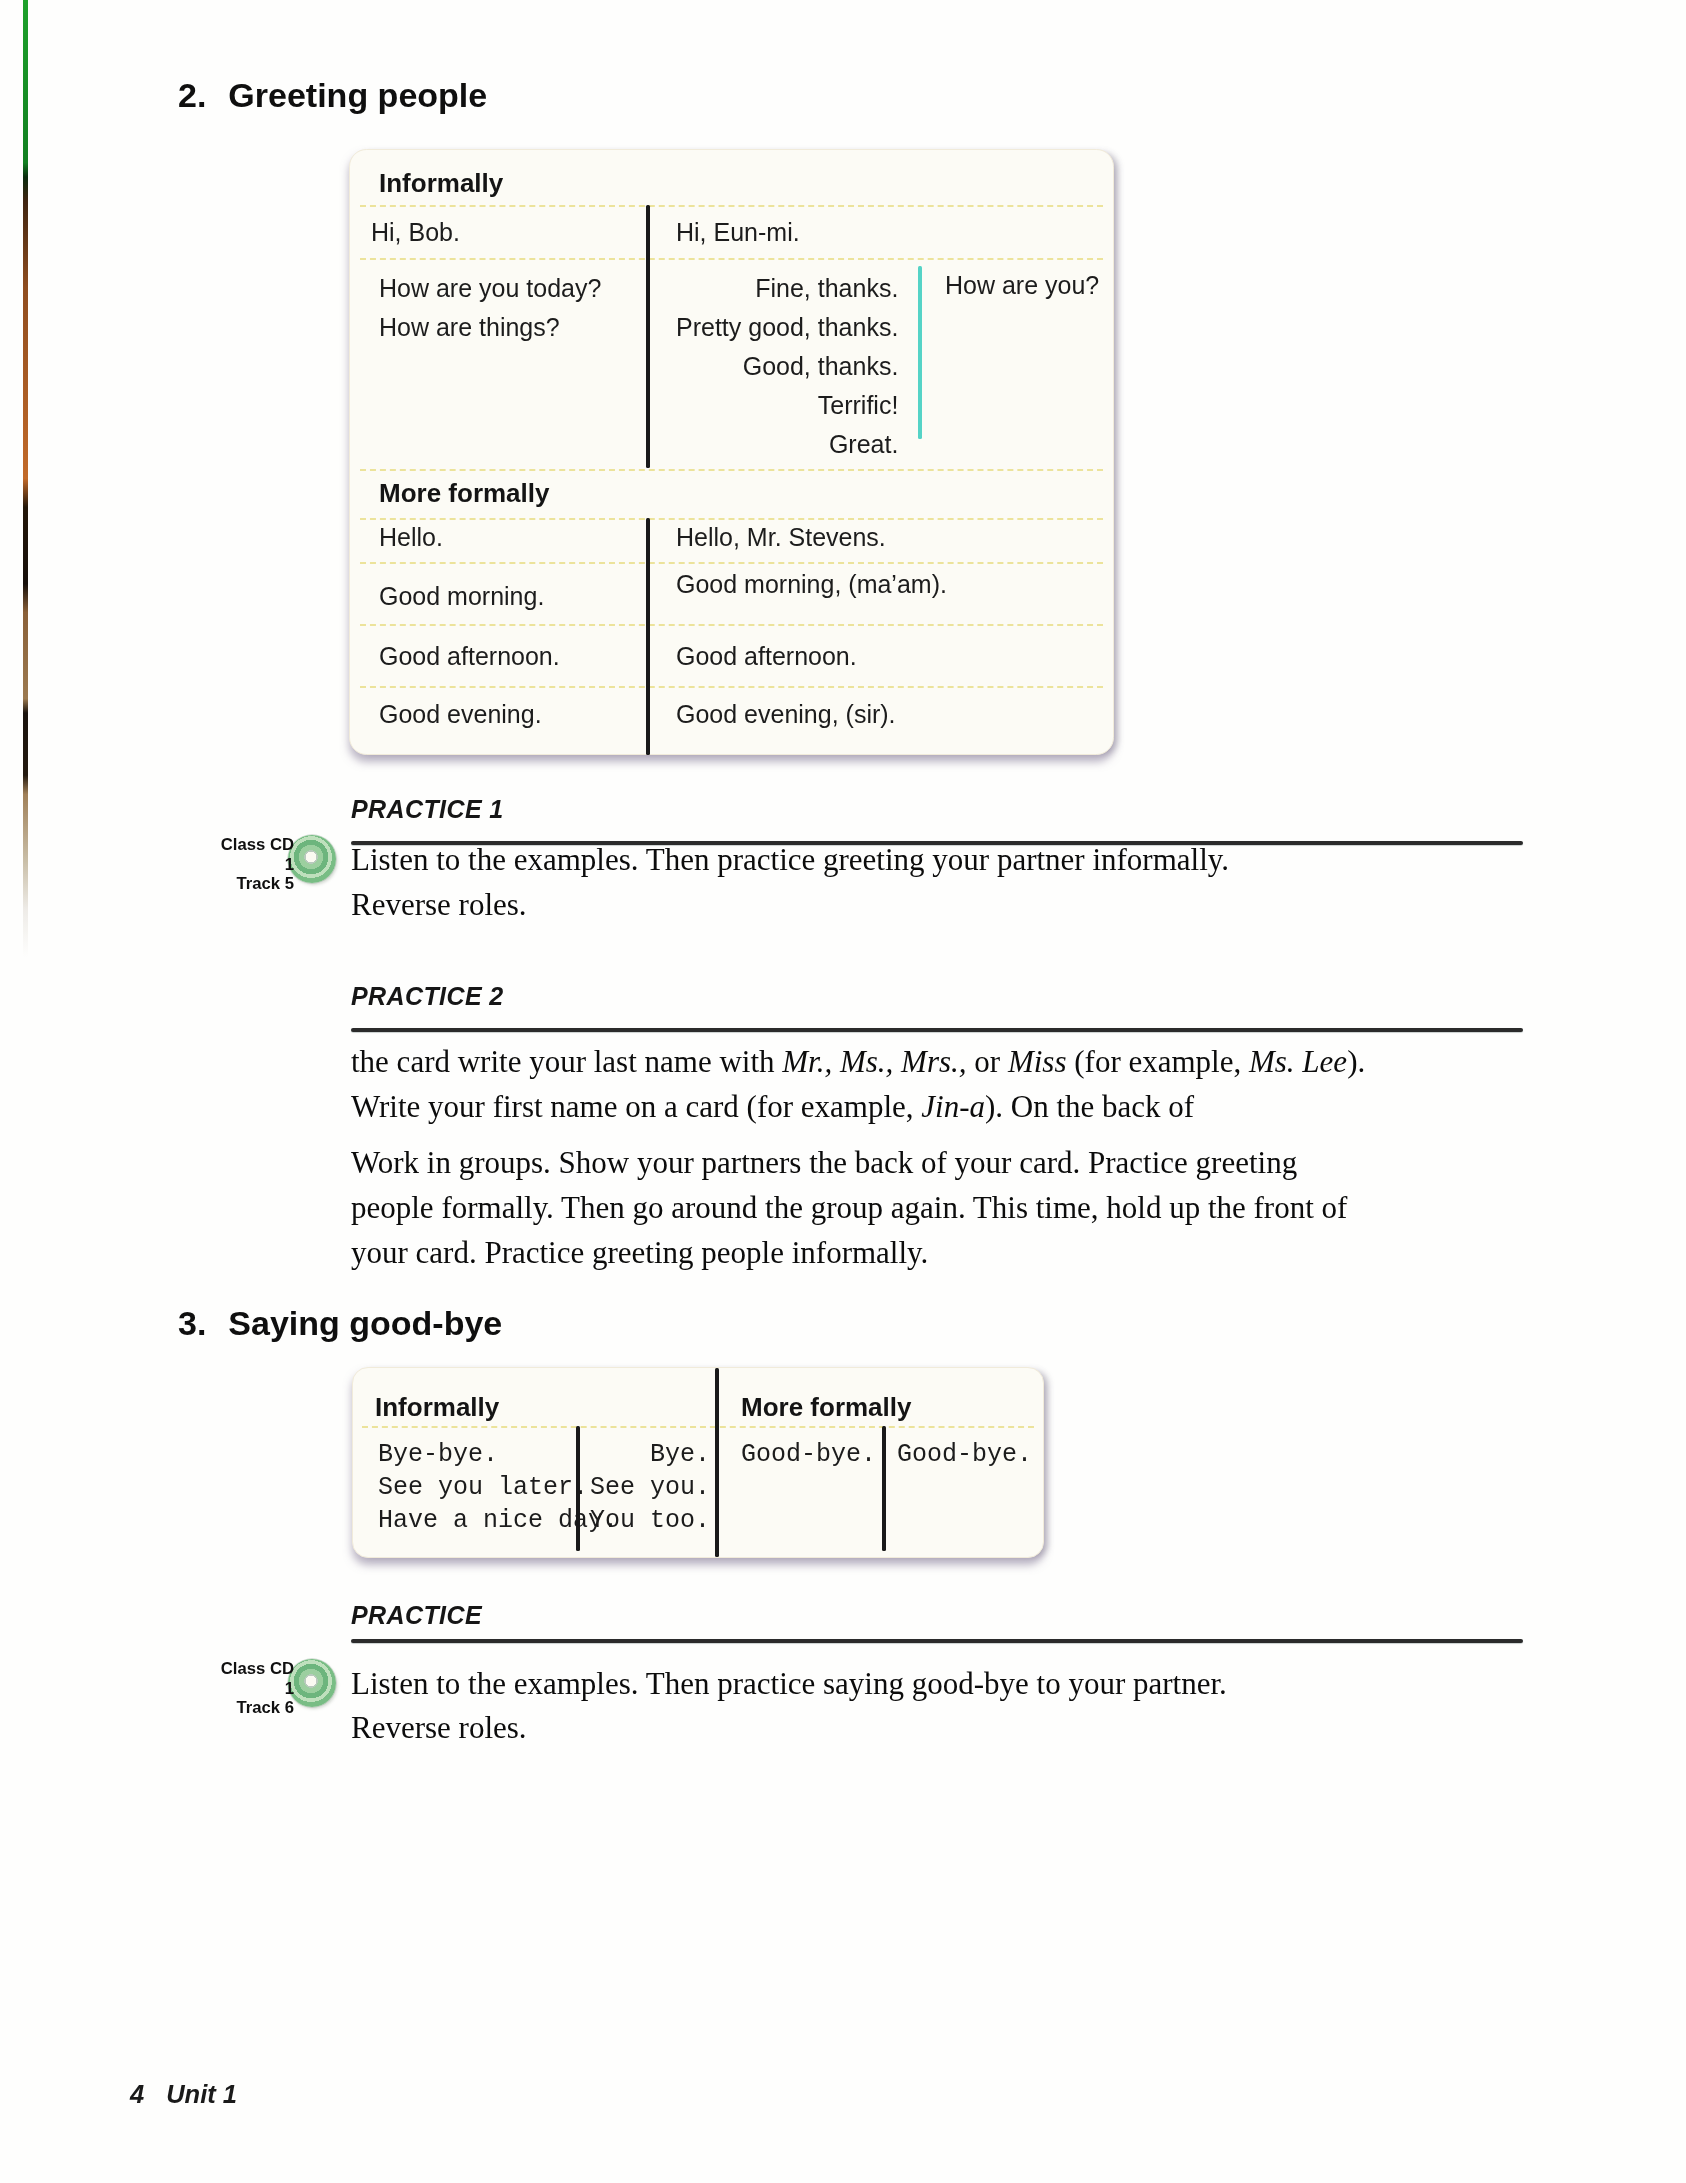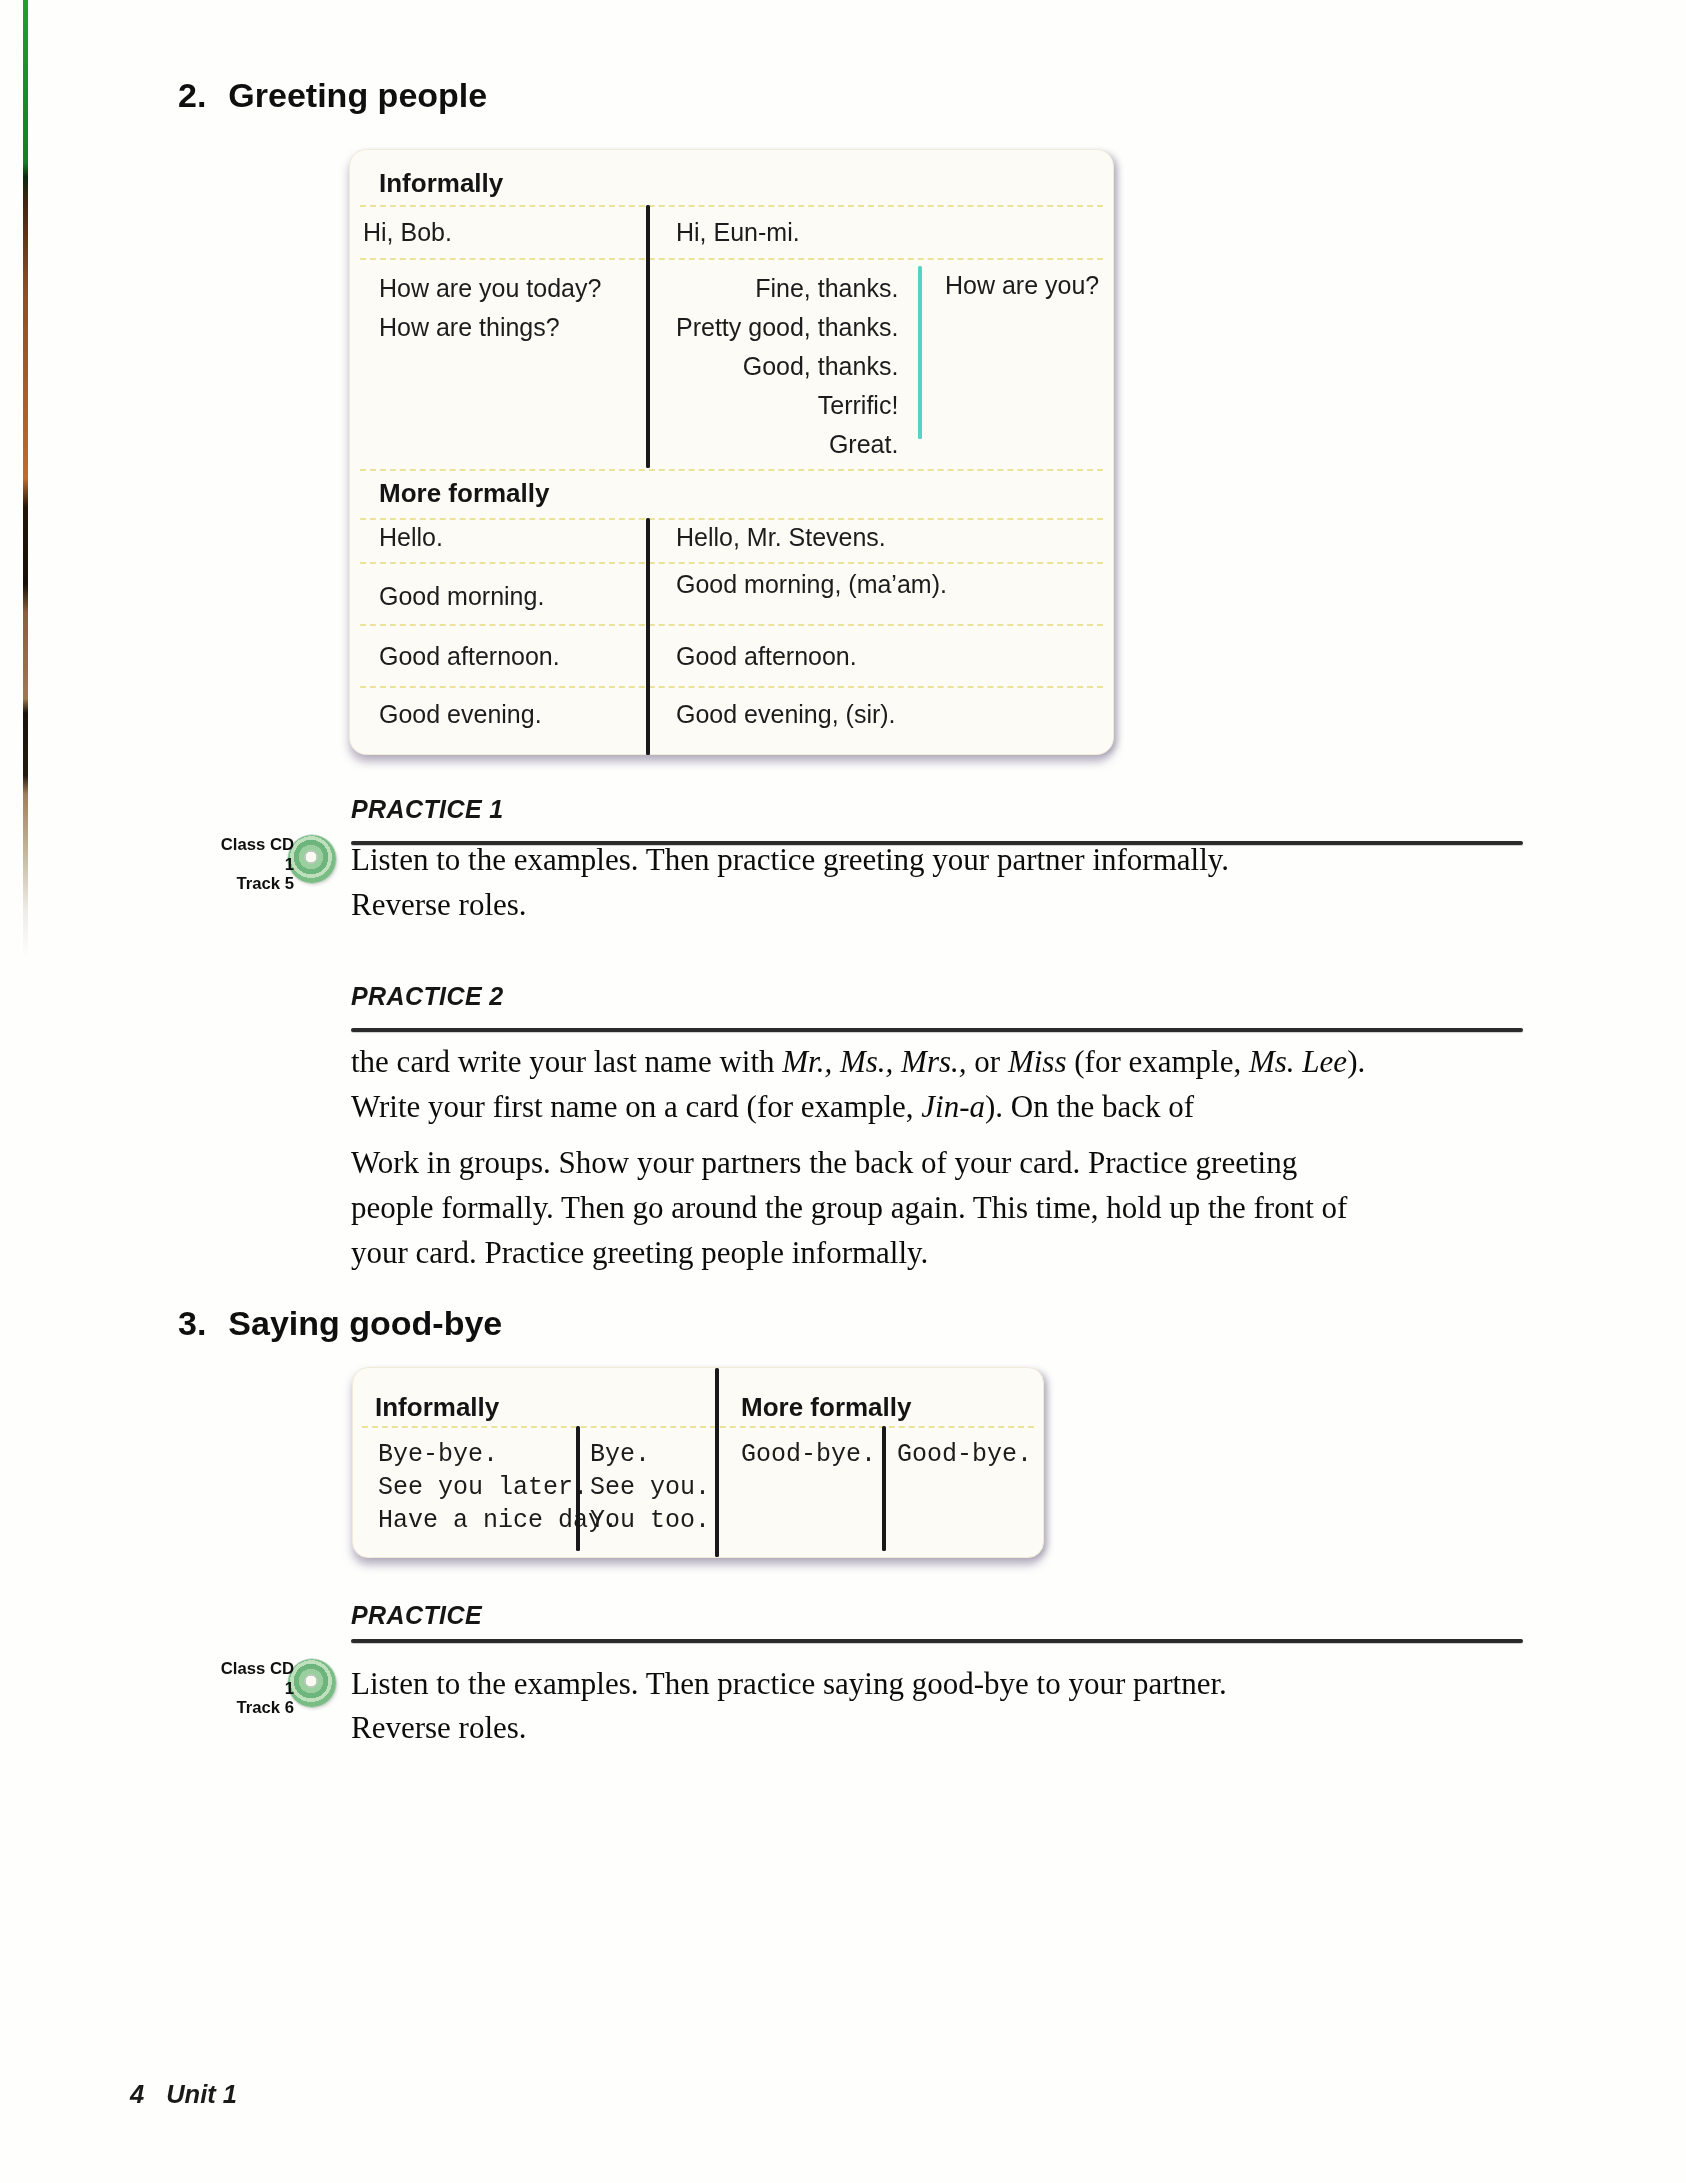--- a/index.html
+++ b/index.html
@@ -63,21 +63,21 @@
   <div class="h-section abs" style="left:178px; top:76px;">
     <span>2.</span>
     <span>Greeting people</span>
   </div>
 
   <div class="panel" style="left:349px; top:149px; width:763px; height:604px; border-radius:17.5px;">
 
     <div class="tbl-label" style="left:29px; top:19px;">Informally</div>
     <div class="dash" style="top:55px;"></div>
 
-    <div class="tbl-text" style="left:13px; top:68px;">Hi, Bob.</div>
+    <div class="tbl-text" style="left:21px; top:68px;">Hi, Bob.</div>
     <div class="tbl-text" style="left:326px; top:68px;">Hi, Eun-mi.</div>
     <div class="dash" style="top:108px;"></div>
 
     <div class="tbl-col lh53" style="left:29px; top:119px;">
       <div>How are you today?</div>
       <div>How are things?</div>
     </div>
     <div class="tbl-col lh54" style="left:326px; top:119px;text-align:right;">
       <div>Fine, thanks.</div>
       <div>Pretty good, thanks.</div>
@@ -149,21 +149,21 @@
     <div class="tbl-label" style="left:22px; top:25px;">Informally</div>
     <div class="tbl-label" style="left:388px; top:25px;">More formally</div>
     <div class="dash" style="top:58px; left:8.7px; right:8.7px;"></div>
 
     <div class="tbl-col lh46" style="left:25px; top:70px;">
       <div>Bye-bye.</div>
       <div>See you later.</div>
       <div>Have a nice day.</div>
     </div>
     <div class="vline" style="left:223px; top:58px; height:125px;"></div>
-    <div class="tbl-col lh46" style="left:237px; top:70px;">
+    <div class="tbl-col lh46" style="left:237px; top:70px;text-align:right;">
       <div>Bye.</div>
       <div>See you.</div>
       <div>You too.</div>
     </div>
     <div class="vline" style="left:362px; top:0; height:189px; width:4.4px;"></div>
     <div class="tbl-col lh46" style="left:388px; top:70px;">
       <div>Good-bye.</div>
     </div>
     <div class="vline" style="left:529px; top:58px; height:125px;"></div>
     <div class="tbl-col lh46" style="left:544px; top:70px;">

